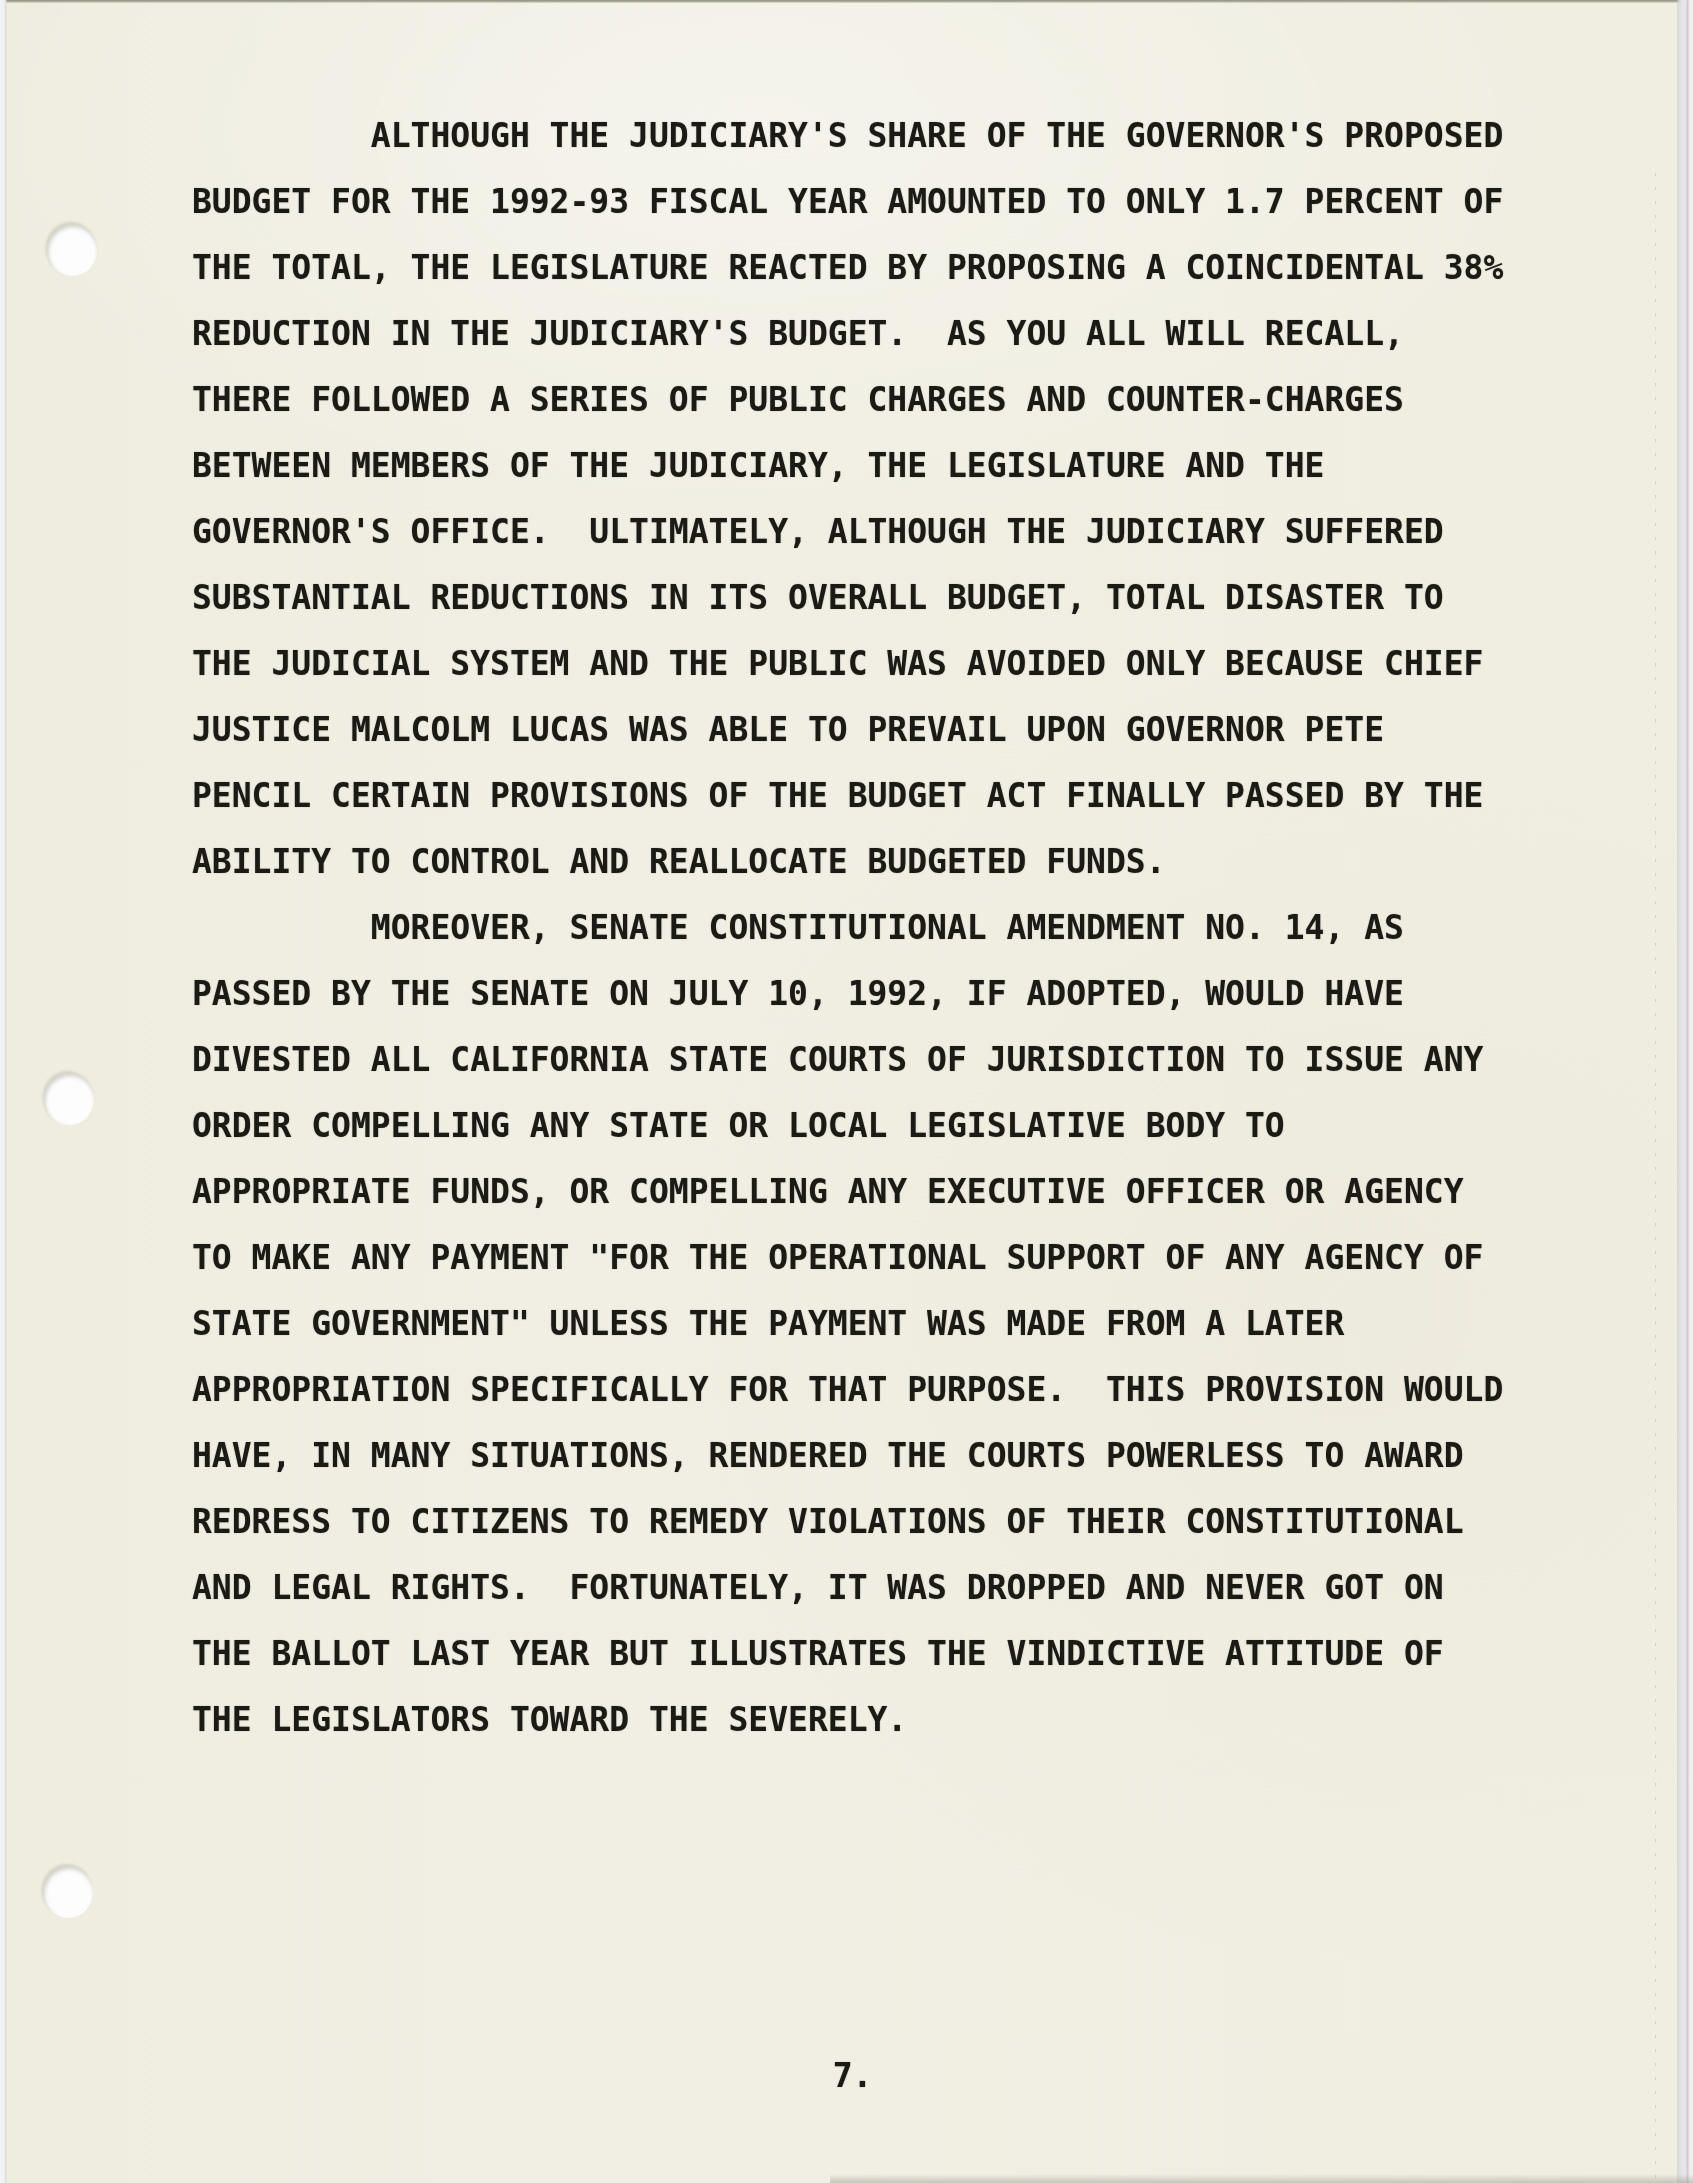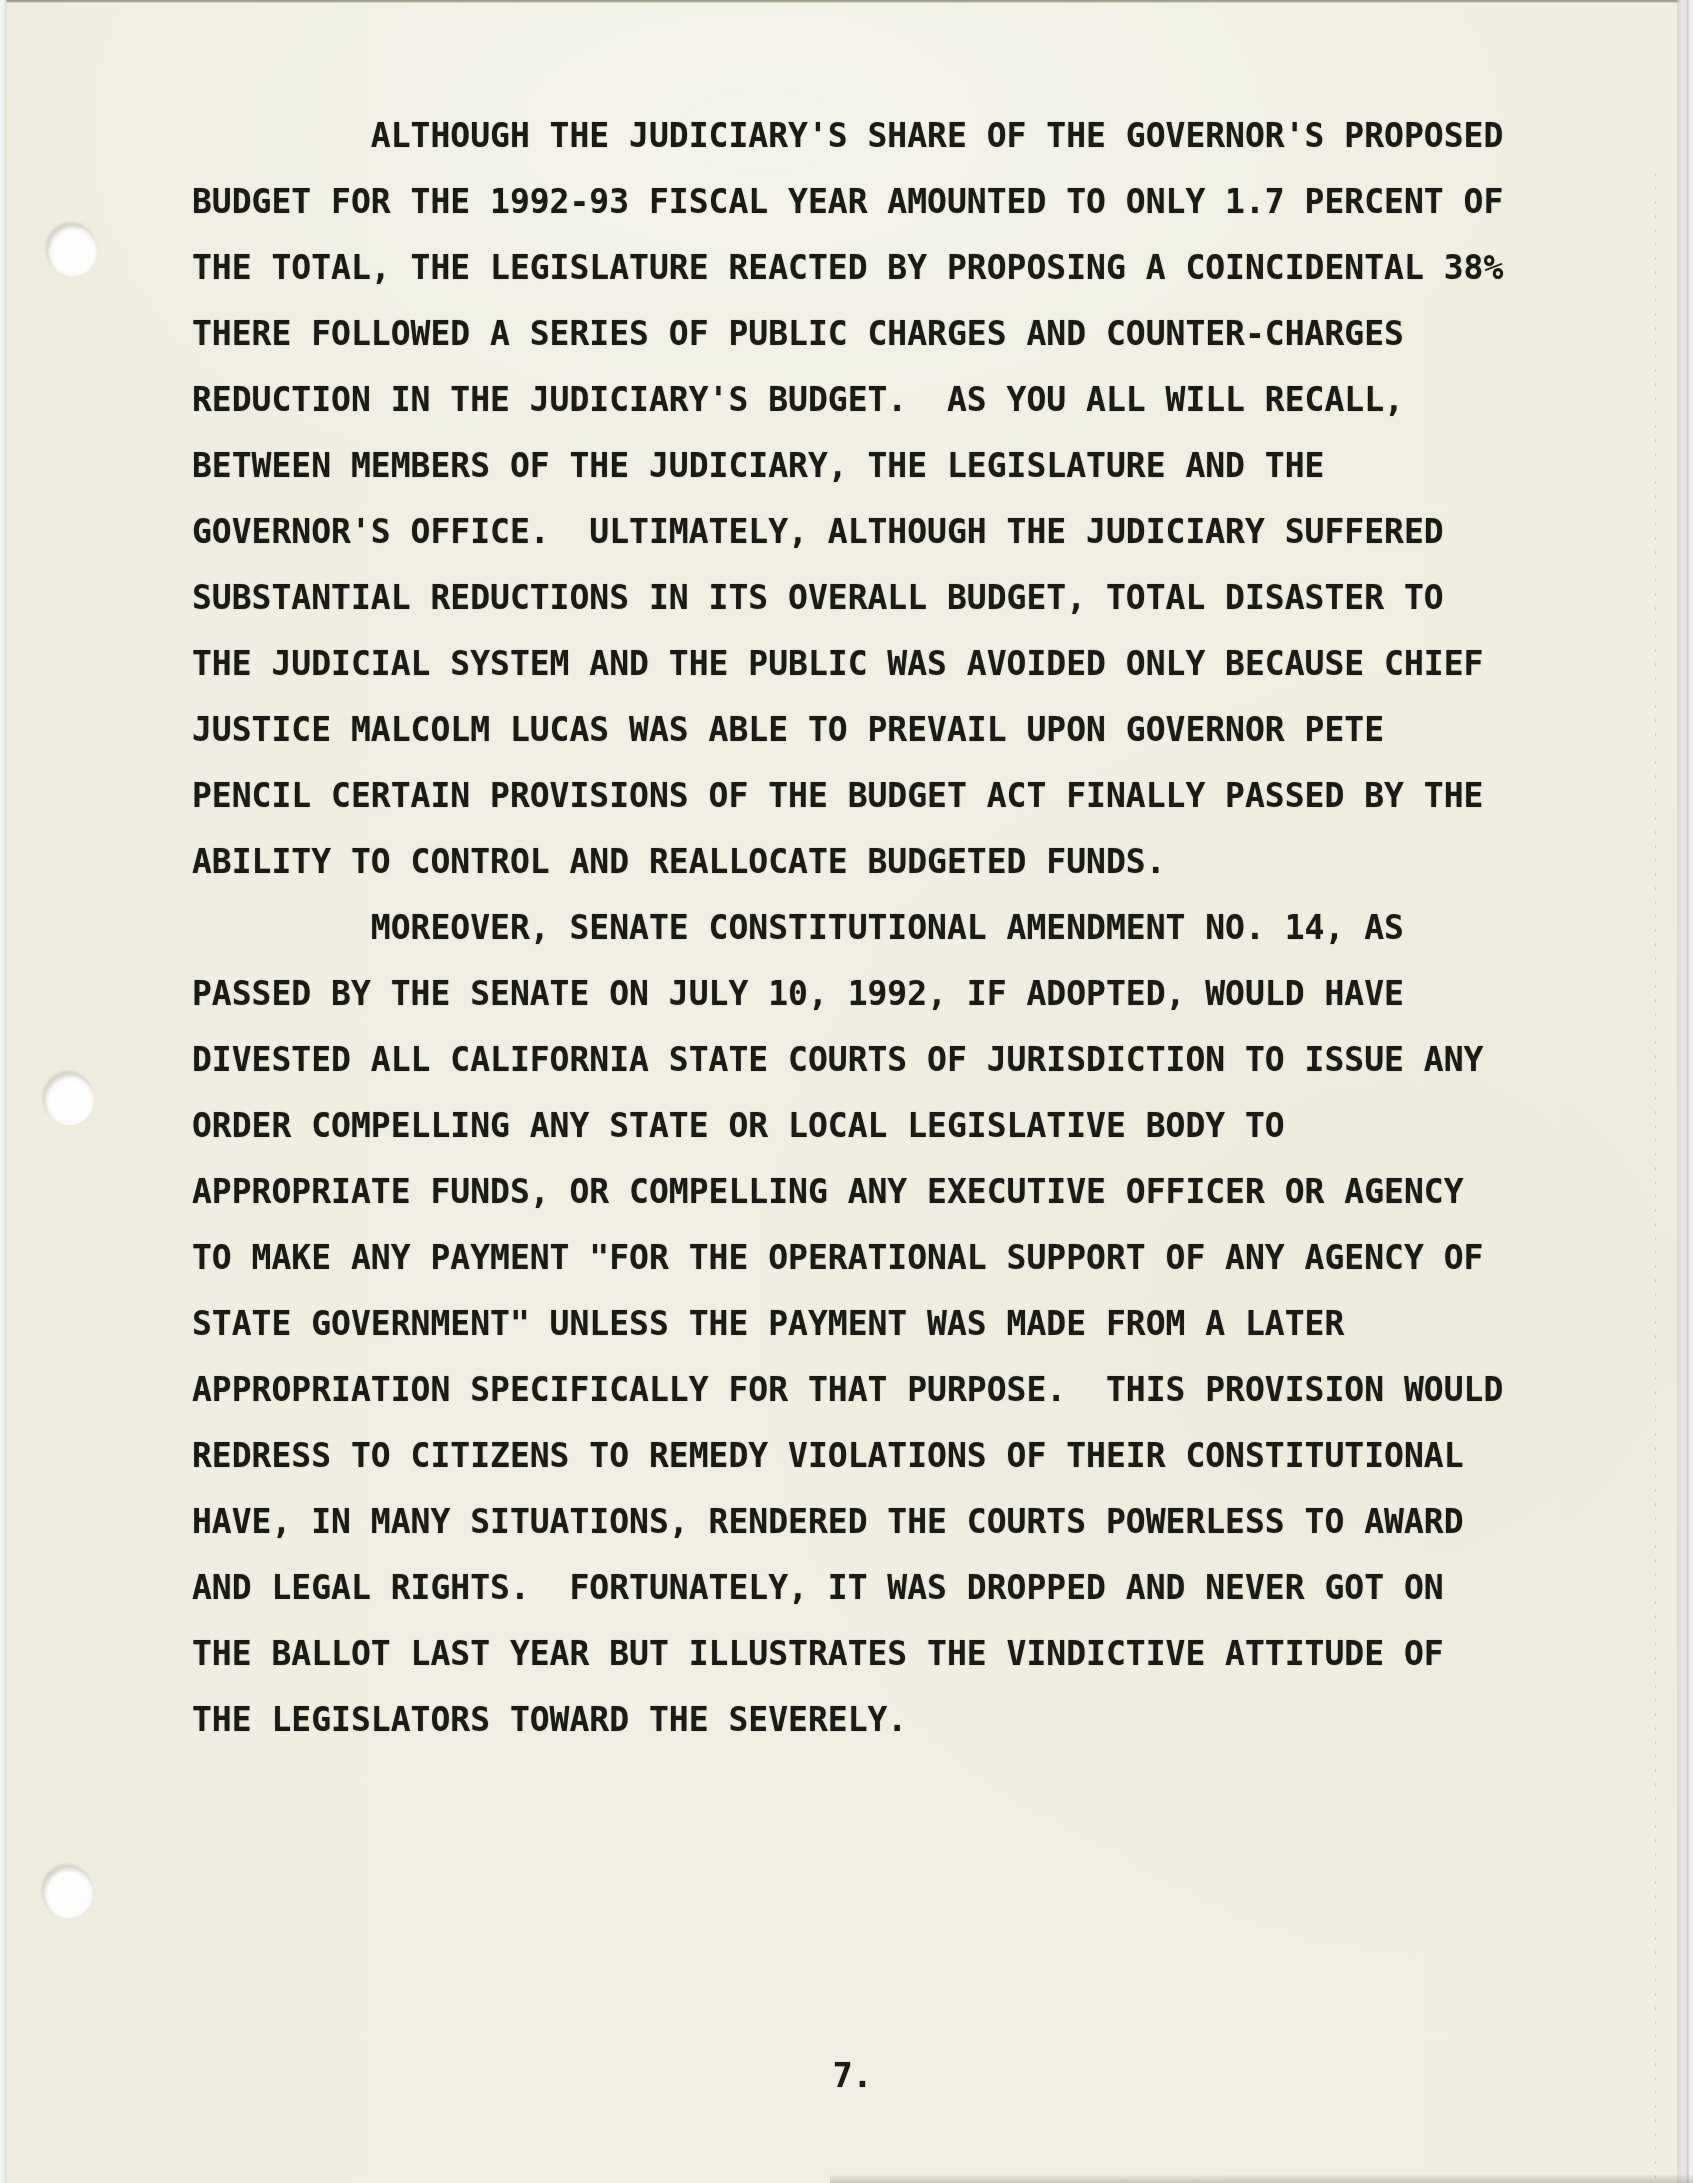--- a/index.html
+++ b/index.html
@@ -117,39 +117,39 @@
   <div class="perforation"></div>
 
   <div class="hole hole-1"></div>
   <div class="hole hole-2"></div>
   <div class="hole hole-3"></div>
 
   <div class="doc-text">
       <div class="doc-line">         ALTHOUGH THE JUDICIARY'S SHARE OF THE GOVERNOR'S PROPOSED</div>
       <div class="doc-line">BUDGET FOR THE 1992-93 FISCAL YEAR AMOUNTED TO ONLY 1.7 PERCENT OF</div>
       <div class="doc-line">THE TOTAL, THE LEGISLATURE REACTED BY PROPOSING A COINCIDENTAL 38%</div>
+      <div class="doc-line">REDUCTION IN THE JUDICIARY'S BUDGET.  AS YOU ALL WILL RECALL,</div>
       <div class="doc-line">THERE FOLLOWED A SERIES OF PUBLIC CHARGES AND COUNTER-CHARGES</div>
-      <div class="doc-line">REDUCTION IN THE JUDICIARY'S BUDGET.  AS YOU ALL WILL RECALL,</div>
       <div class="doc-line">BETWEEN MEMBERS OF THE JUDICIARY, THE LEGISLATURE AND THE</div>
       <div class="doc-line">GOVERNOR'S OFFICE.  ULTIMATELY, ALTHOUGH THE JUDICIARY SUFFERED</div>
       <div class="doc-line">SUBSTANTIAL REDUCTIONS IN ITS OVERALL BUDGET, TOTAL DISASTER TO</div>
       <div class="doc-line">THE JUDICIAL SYSTEM AND THE PUBLIC WAS AVOIDED ONLY BECAUSE CHIEF</div>
       <div class="doc-line">JUSTICE MALCOLM LUCAS WAS ABLE TO PREVAIL UPON GOVERNOR PETE</div>
       <div class="doc-line">PENCIL CERTAIN PROVISIONS OF THE BUDGET ACT FINALLY PASSED BY THE</div>
       <div class="doc-line">ABILITY TO CONTROL AND REALLOCATE BUDGETED FUNDS.</div>
       <div class="doc-line">         MOREOVER, SENATE CONSTITUTIONAL AMENDMENT NO. 14, AS</div>
       <div class="doc-line">PASSED BY THE SENATE ON JULY 10, 1992, IF ADOPTED, WOULD HAVE</div>
       <div class="doc-line">DIVESTED ALL CALIFORNIA STATE COURTS OF JURISDICTION TO ISSUE ANY</div>
       <div class="doc-line">ORDER COMPELLING ANY STATE OR LOCAL LEGISLATIVE BODY TO</div>
       <div class="doc-line">APPROPRIATE FUNDS, OR COMPELLING ANY EXECUTIVE OFFICER OR AGENCY</div>
       <div class="doc-line">TO MAKE ANY PAYMENT "FOR THE OPERATIONAL SUPPORT OF ANY AGENCY OF</div>
       <div class="doc-line">STATE GOVERNMENT" UNLESS THE PAYMENT WAS MADE FROM A LATER</div>
       <div class="doc-line">APPROPRIATION SPECIFICALLY FOR THAT PURPOSE.  THIS PROVISION WOULD</div>
+      <div class="doc-line">HAVE, IN MANY SITUATIONS, RENDERED THE COURTS POWERLESS TO AWARD</div>
       <div class="doc-line">REDRESS TO CITIZENS TO REMEDY VIOLATIONS OF THEIR CONSTITUTIONAL</div>
-      <div class="doc-line">HAVE, IN MANY SITUATIONS, RENDERED THE COURTS POWERLESS TO AWARD</div>
       <div class="doc-line">AND LEGAL RIGHTS.  FORTUNATELY, IT WAS DROPPED AND NEVER GOT ON</div>
       <div class="doc-line">THE BALLOT LAST YEAR BUT ILLUSTRATES THE VINDICTIVE ATTITUDE OF</div>
       <div class="doc-line">THE LEGISLATORS TOWARD THE SEVERELY.</div>
     </div>
 
   <div class="page-number">7.</div>
 
   <div class="corner-shadow"></div>
 </div>
 

